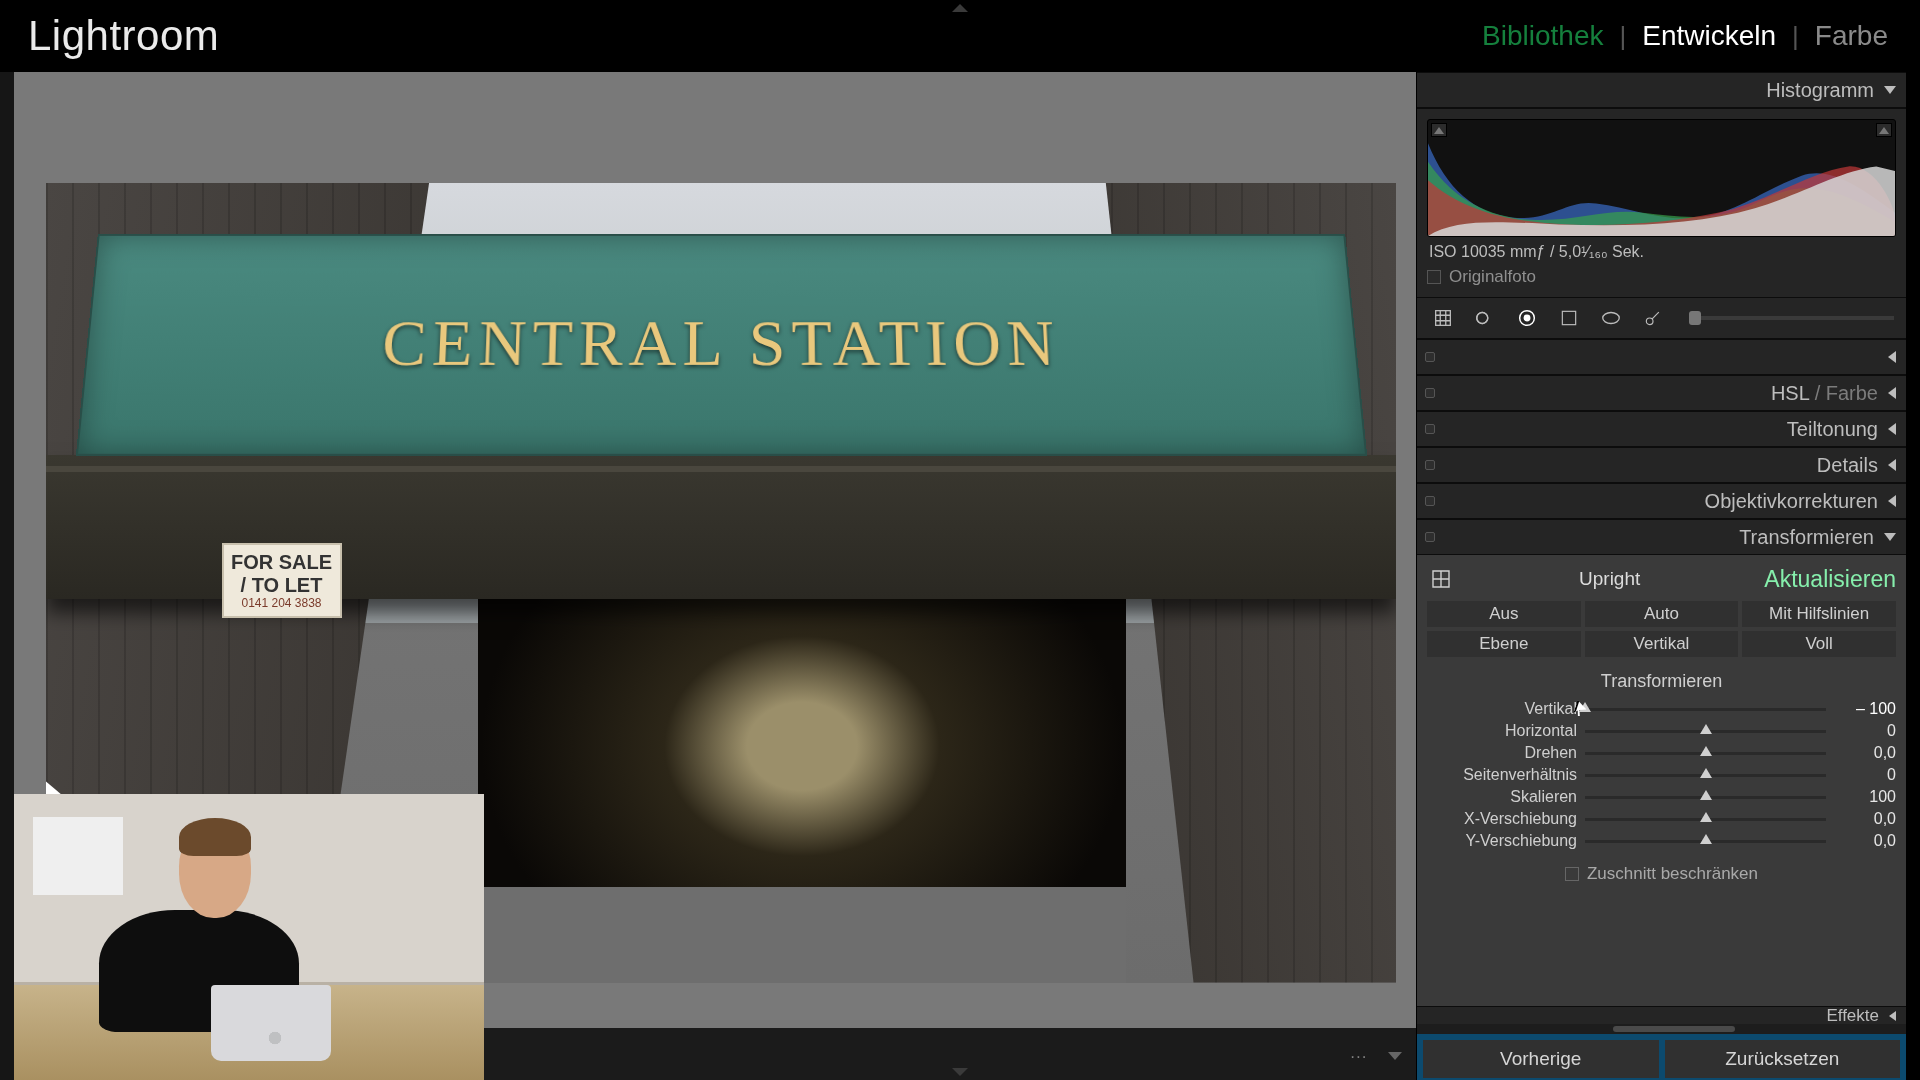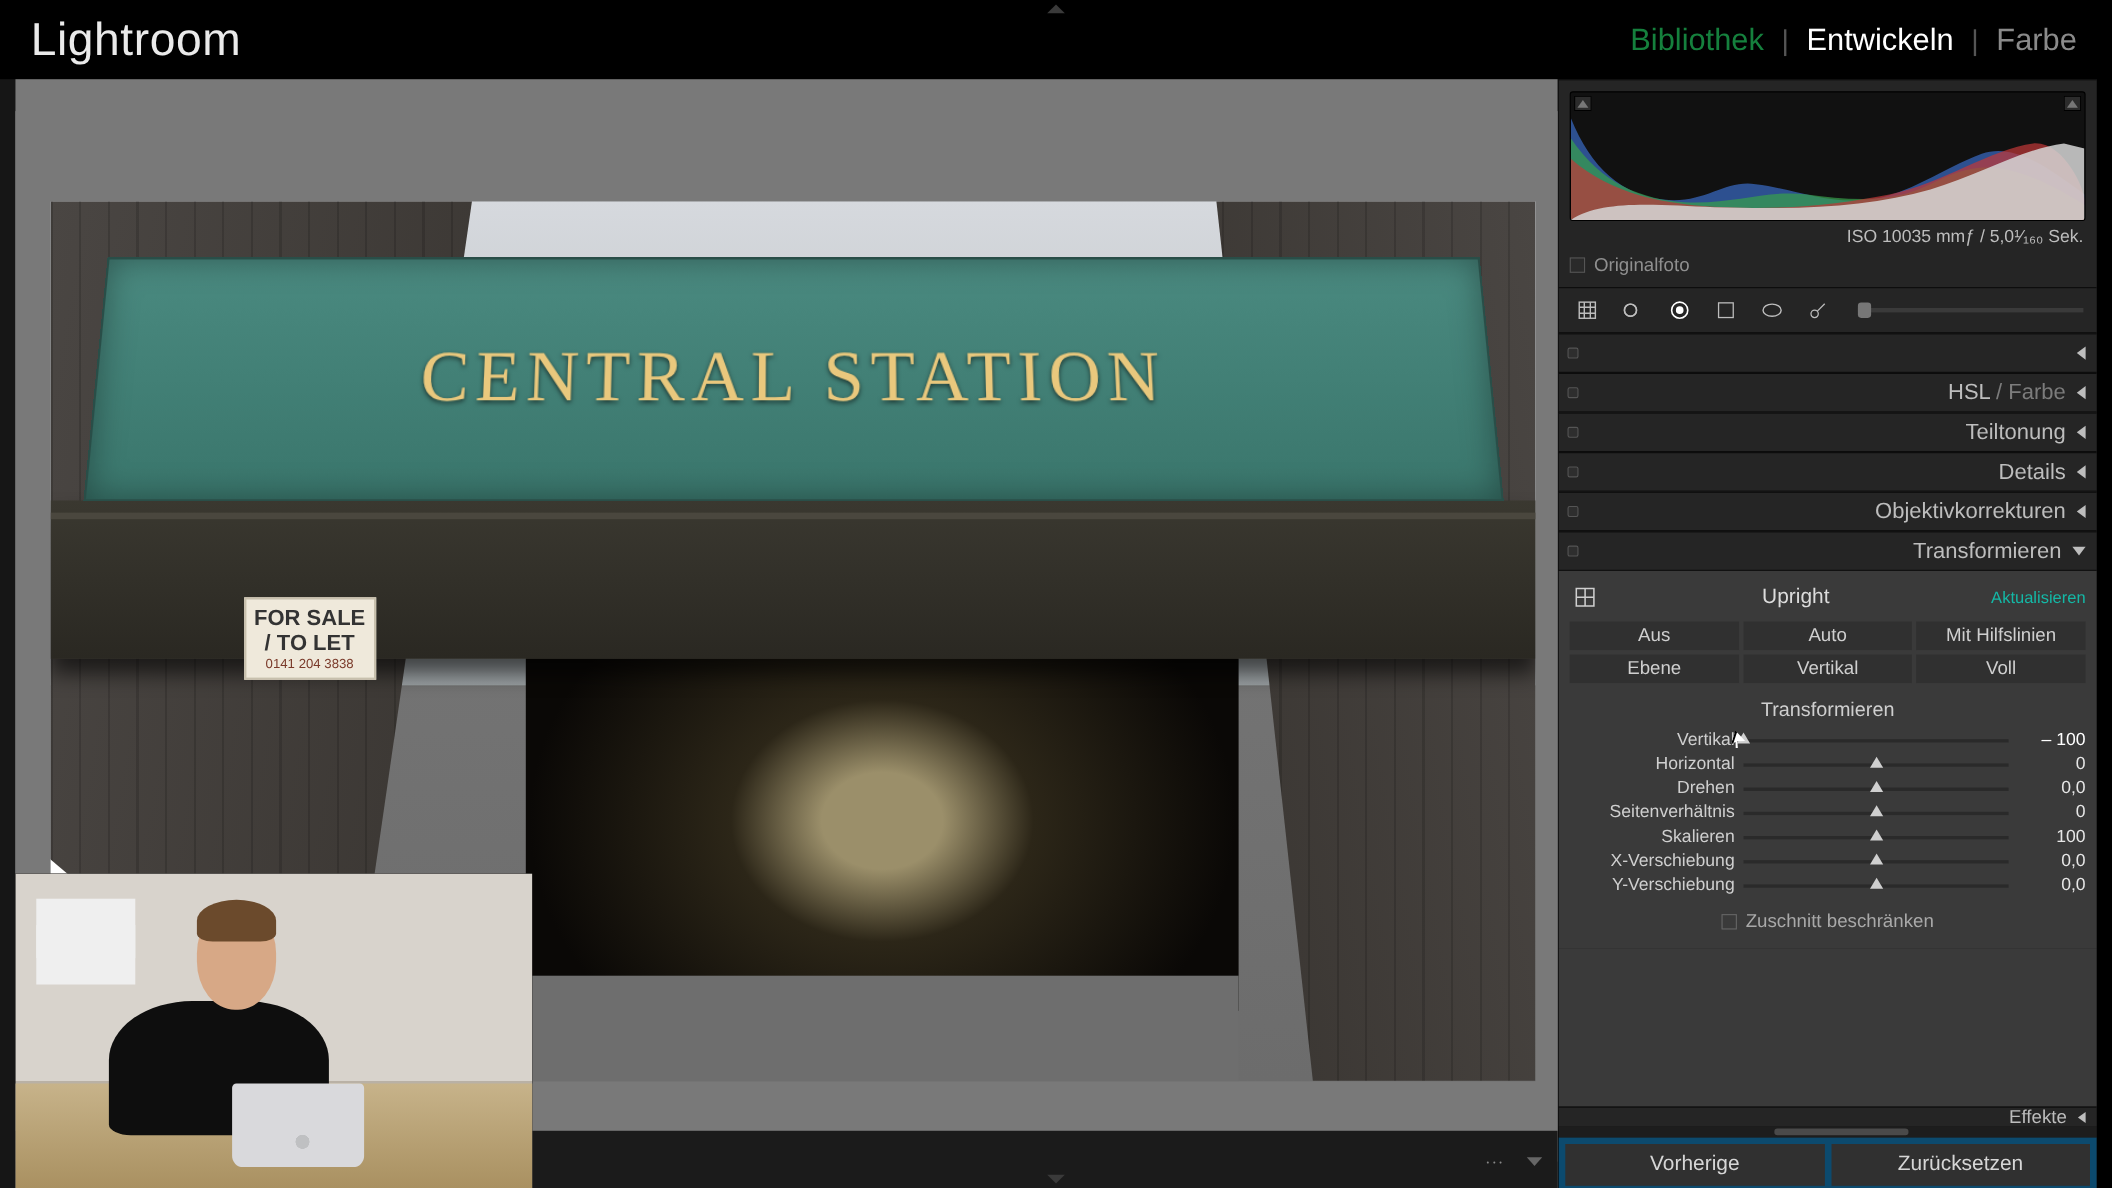--- a/index.html
+++ b/index.html
@@ -66,38 +66,38 @@
   .section-head .tri { width:0; height:0; border-top:6px solid transparent; border-bottom:6px solid transparent; border-right:8px solid #bdbdbd; }
   .section-head .tri.down { border:none; width:0; height:0; border-left:6px solid transparent; border-right:6px solid transparent; border-top:8px solid #bdbdbd; }
 
   
   .hist-panel { background:#252525; padding:6px 10px 10px 10px; border-top:1px solid #0c0c0c; }
   .hist-box { position:relative; height:118px; background:#111; border:1px solid #000; margin-top:4px; border-radius:3px; overflow:hidden; }
   .clip { position:absolute; top:3px; width:16px; height:14px; background:#2c2c2c; border:1px solid #000; display:flex; align-items:center; justify-content:center; }
   .clip.l{left:3px;} .clip.r{right:3px;}
   .clip .t { width:0; height:0; border-left:5px solid transparent; border-right:5px solid transparent; border-bottom:7px solid #777; }
   .hist-svg{position:absolute; left:0; bottom:0; width:100%; height:100%;}
-  .hist-meta { display:flex; justify-content:flex-end; font-size:16px; color:#bdbdbd; padding:6px 2px 0; }
+  .hist-meta { display:flex; justify-content:flex-start; font-size:16px; color:#bdbdbd; padding:6px 2px 0; }
   .orig-row { display:flex; align-items:center; gap:8px; margin-top:6px; }
   .orig-row .cb { width:14px; height:14px; border:1px solid #555; background:#2a2a2a; }
   .orig-row span { color:#8f8f8f; font-size:17px; }
 
   .toolstrip { height:42px; background:#252525; border-top:1px solid #0c0c0c; border-bottom:1px solid #0c0c0c; display:flex; align-items:center; gap:14px; padding:0 12px; }
   .tool { width:28px; height:28px; display:flex; align-items:center; justify-content:center; color:#bdbdbd; }
   .tool.active{ color:#fff; }
   .tool svg{display:block;}
   .tool-range { flex:1; height:4px; background:#3a3a3a; position:relative; margin-left:8px; }
   .tool-range .knob{position:absolute; left:0; top:-5px; width:12px; height:14px; background:#777; border-radius:3px;}
 
   
   .panel-body { background:#3a3a3a; padding:10px 10px 14px 10px; }
   .upright-row{ display:flex; align-items:center; gap:10px; margin-bottom:8px; }
   .upright-icon{ width:28px; height:28px; display:flex; align-items:center; justify-content:center; }
   .upright-label{ flex:1; text-align:center; color:#dcdcdc; font-size:19px; }
-  .upright-update{ color:#14b8a6; font-size:15px; }
+  .upright-update{ color:#86efac; font-size:23px; }
   .seg-grid{ display:grid; grid-template-columns:1fr 1fr 1fr; gap:4px; }
   .seg-btn{ background:#303030; height:26px; display:flex; align-items:center; justify-content:center; color:#cfcfcf; font-size:17px; cursor:pointer; }
   .seg-btn + .seg-btn{}
   .subhead{ text-align:center; color:#cfcfcf; font-size:18px; margin:14px 0 6px; }
   .slider-row{ display:flex; align-items:center; height:22px; gap:8px; font-size:16px; }
   .slider-row .lab{ width:150px; text-align:right; color:#cfcfcf; }
   .slider-row .track{ flex:1; height:3px; background:#2a2a2a; position:relative; }
   .slider-row .track .thumb{ position:absolute; top:-6px; width:0; height:0; border-left:6px solid transparent; border-right:6px solid transparent; border-bottom:10px solid #cfcfcf; transform:translateX(-50%); }
   .slider-row .val{ width:62px; text-align:right; color:#e6e6e6; font-variant-numeric: tabular-nums; }
   .slider-row.hot .val{ color:#fff; }
@@ -170,20 +170,25 @@
           <div class="wc-body"></div>
           <div class="wc-head"></div>
           <div class="wc-hair"></div>
         </div>
       <div class="wc-laptop"></div>
     </div>
   </div>
 
   <div class="right">
 
+    <div class="section-head">
+      <span></span>
+      <span class="title">Histogramm</span>
+      <span class="tri down"></span>
+    </div>
 
     <div class="hist-panel">
       <div class="hist-box">
         <div class="clip l">
             <div class="t"></div>
           </div>
         <div class="clip r">
             <div class="t"></div>
           </div>
         <svg class="hist-svg" viewBox="0 0 100 50" preserveAspectRatio="none">

